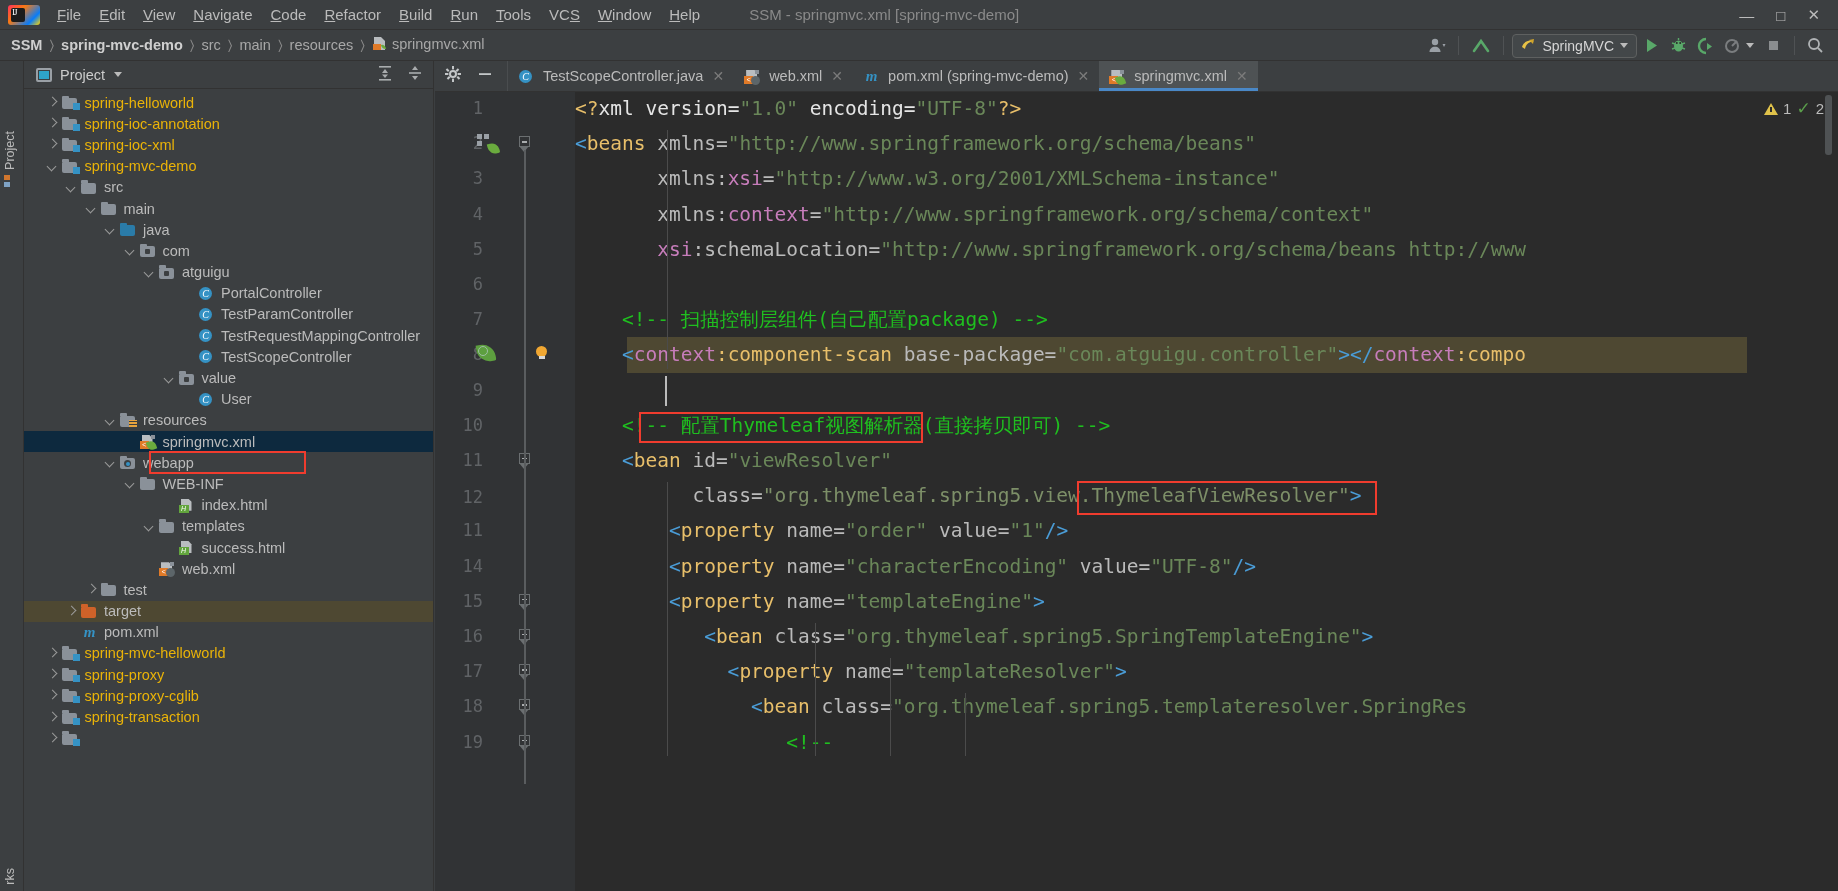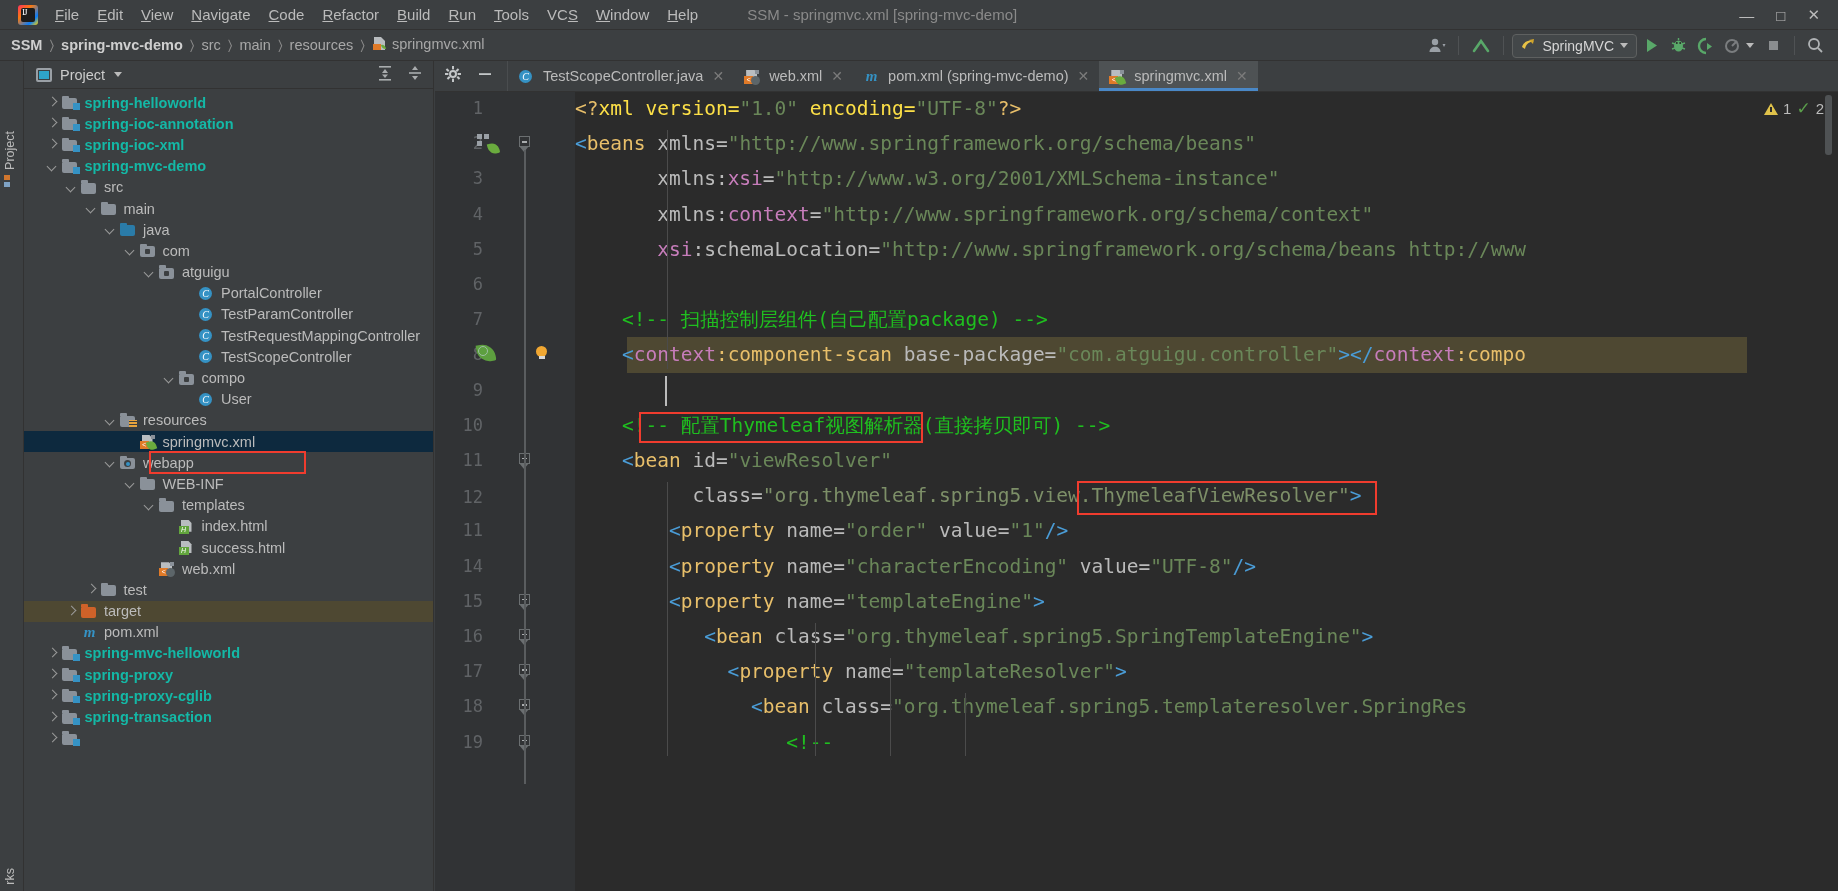--- a/index.html
+++ b/index.html
@@ -12,21 +12,21 @@
   }
   .app { position: relative; width: 1838px; height: 891px; background: #3c3f41; }
 
   
   .menubar {
     position: absolute; top: 0; left: 0; width: 1838px; height: 30px;
     background: #3c3f41; display: flex; align-items: center;
     border-bottom: 1px solid #323232;
   }
   .ij-logo {
-    width: 20px; height: 20px; margin-left: 18px; margin-right: 8px;
+    width: 32px; height: 20px; margin-left: 8px; margin-right: 8px;
     border-radius: 3px; position: relative; overflow: hidden;
     background: linear-gradient(135deg,#fe315d 0%,#f97a12 35%,#087cfa 75%,#ffd700 100%);
   }
   .ij-logo::after{
     content:""; position:absolute; left:3px; top:3px; width:14px; height:14px;
     background:#1c1c1c; border-radius:2px;
   }
   .ij-logo .ij-text{
     position:absolute; z-index:2; left:4px; top:2px; font-size:9px; color:#fff;
     font-family:"Liberation Serif", serif; letter-spacing:-1px;
@@ -120,21 +120,21 @@
   .tree {
     position: absolute; top: 29px; left: 0; right: 0; bottom: 0;
     overflow: hidden; padding-top: 2px;
   }
   .trow {
     display: flex; align-items: center; height: 21.2px; font-size: 14.5px;
     color: #bbbbbb; white-space: nowrap; padding-right: 4px; position: relative;
   }
   .trow.sel { background: #0d293e; }
   .trow.target-sel { background: #4e4832; }
-  .trow.bold { font-weight: bold; color: #14b8a6; }
+  .trow.bold { font-weight: normal; color: #eab308; }
   .arrow {
     width: 9px; height: 9px; flex: 0 0 auto; margin-right: 5px; position: relative;
   }
   .arrow.right::before{
     content:""; position:absolute; left:1px; top:0px;
     width:6px; height:6px; border-right:1.6px solid #9a9a9a; border-top:1.6px solid #9a9a9a;
     transform: rotate(45deg);
   }
   .arrow.down::before{
     content:""; position:absolute; left:0px; top:1px;
@@ -318,21 +318,21 @@
     border-radius: 0 70% 10% 70%; transform: rotate(-15deg);
   }
 
   
   .s-tag   { color: #e8bf6a; }
   .s-brk   { color: #4a9cd6; }
   .s-attr  { color: #bababa; }
   .s-ns    { color: #c77dbb; }
   .s-str   { color: #6a8759; }
   .s-cmt   { color: #1fbf1f; }
-  .s-plain { color: #fde047; }
+  .s-plain { color: #e5e5e5; }
   .s-strd  { color: #7d8f68; }
 
   .inspect {
     position: absolute; right: 14px; top: 6px; display: flex; align-items: center; gap: 5px;
     font-size: 15px; color: #bbbbbb; z-index: 20;
   }
   .warn-tri {
     width: 0; height: 0; border-left: 7px solid transparent; border-right: 7px solid transparent;
     border-bottom: 12px solid #e0c24a; position: relative;
   }
@@ -577,21 +577,21 @@
           <span class="ic cls">
             <i class="letter">C</i>
           </span>
           <span>TestScopeController</span>
         </div>
         <div class="trow" style="padding-left: 140.5px;">
           <span class="arrow down"></span>
           <span class="ic folder folder-pkg">
             <i class="dot"></i>
           </span>
-          <span>compo</span>
+          <span>value</span>
         </div>
         <div class="trow" style="padding-left: 160px;">
           <span class="arrow none"></span>
           <span class="ic cls">
             <i class="letter">C</i>
           </span>
           <span>User</span>
         </div>
         <div class="trow" style="padding-left: 82px;">
           <span class="arrow down"></span>
@@ -614,31 +614,31 @@
           <span class="ic folder folder-web">
             <i class="badge3"></i>
           </span>
           <span>webapp</span>
         </div>
         <div class="trow" style="padding-left: 101.5px;">
           <span class="arrow down"></span>
           <span class="ic folder"></span>
           <span>WEB-INF</span>
         </div>
+        <div class="trow" style="padding-left: 140.5px;">
+          <span class="arrow none"></span>
+          <span class="ic html">
+            <i class="hbadge">H</i>
+          </span>
+          <span>index.html</span>
+        </div>
         <div class="trow" style="padding-left: 121px;">
           <span class="arrow down"></span>
           <span class="ic folder"></span>
           <span>templates</span>
-        </div>
-        <div class="trow" style="padding-left: 140.5px;">
-          <span class="arrow none"></span>
-          <span class="ic html">
-            <i class="hbadge">H</i>
-          </span>
-          <span>index.html</span>
         </div>
         <div class="trow" style="padding-left: 140.5px;">
           <span class="arrow none"></span>
           <span class="ic html">
             <i class="hbadge">H</i>
           </span>
           <span>success.html</span>
         </div>
         <div class="trow" style="padding-left: 121px;">
           <span class="arrow none"></span>

